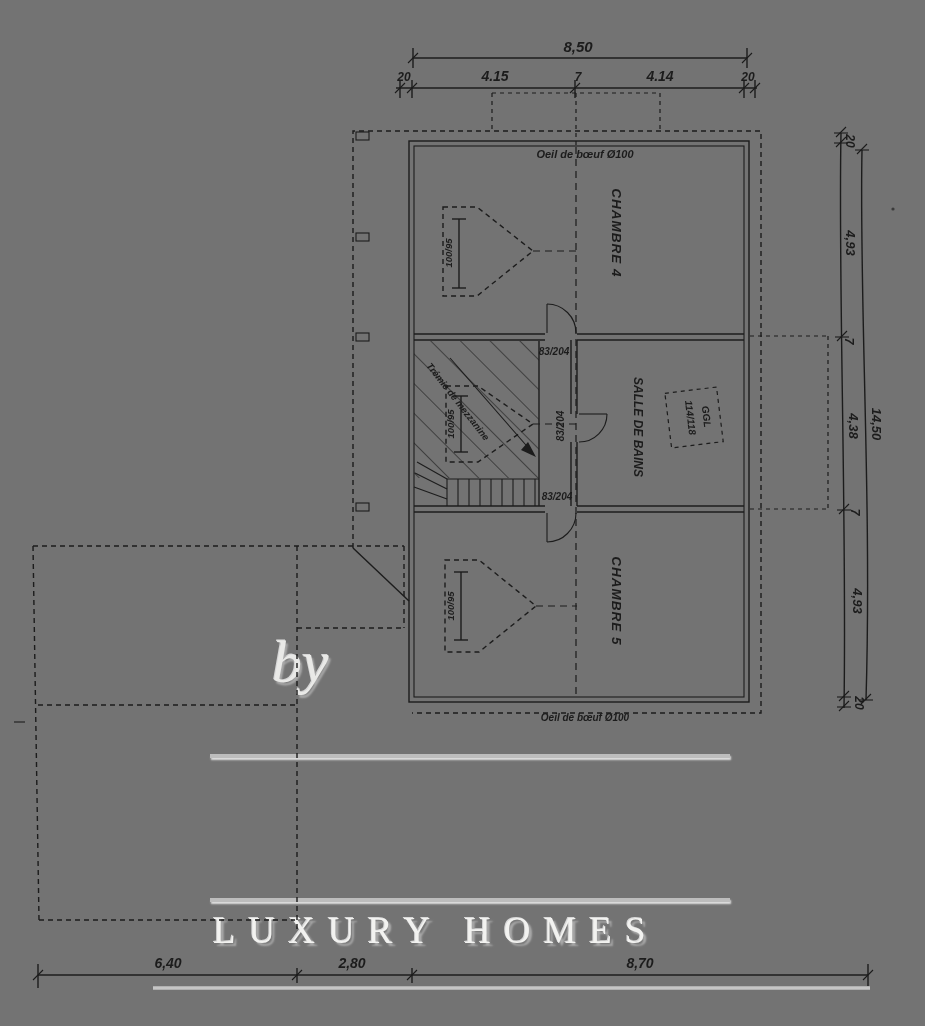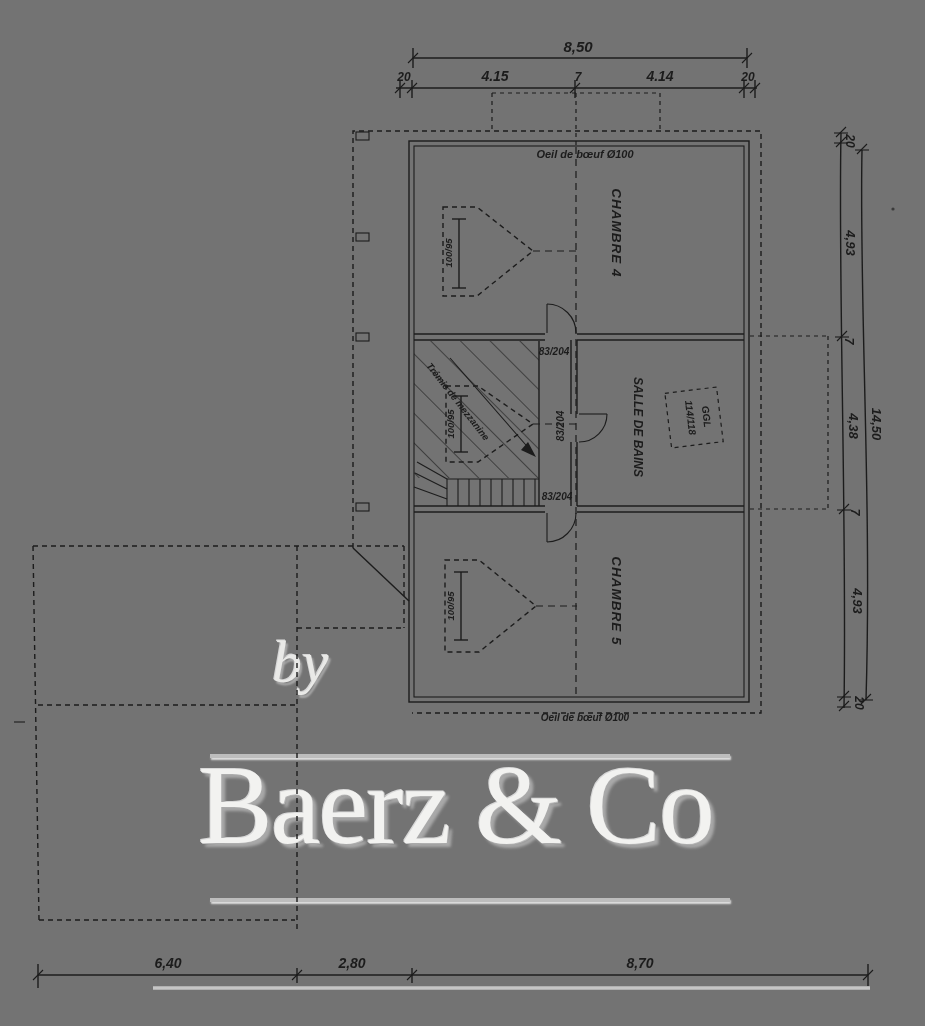--- a/index.html
+++ b/index.html
@@ -231,22 +231,22 @@
 
     <g>
       <circle cx="893" cy="209" r="1.6" fill="#3a3a3a"></circle>
       <line class="ink thin" x1="14" y1="722" x2="25" y2="722"></line>
     </g>
   </svg>
 
   <div class="watermark">
     <div class="wm-by">by</div>
     <div class="wm-rule wm-rule-top"></div>
-    <div class="wm-brand">Baerz &amp; Co</div>
     <div class="wm-rule wm-rule-bottom"></div>
+    <div class="wm-tagline">LUXURY HOMES</div>
   </div>
 
   <svg class="layer overlay" width="925" height="1026" viewBox="0 0 925 1026">
 
     <g>
       <line class="ink d1" x1="33" y1="546" x2="404" y2="546"></line>
       <line class="ink d1" x1="33" y1="546" x2="39" y2="920"></line>
       <line class="ink d1" x1="38" y1="705" x2="295" y2="705"></line>
       <line class="ink d1" x1="39" y1="920" x2="295" y2="920"></line>
       <line class="ink d1" x1="297" y1="546" x2="297" y2="932"></line>

